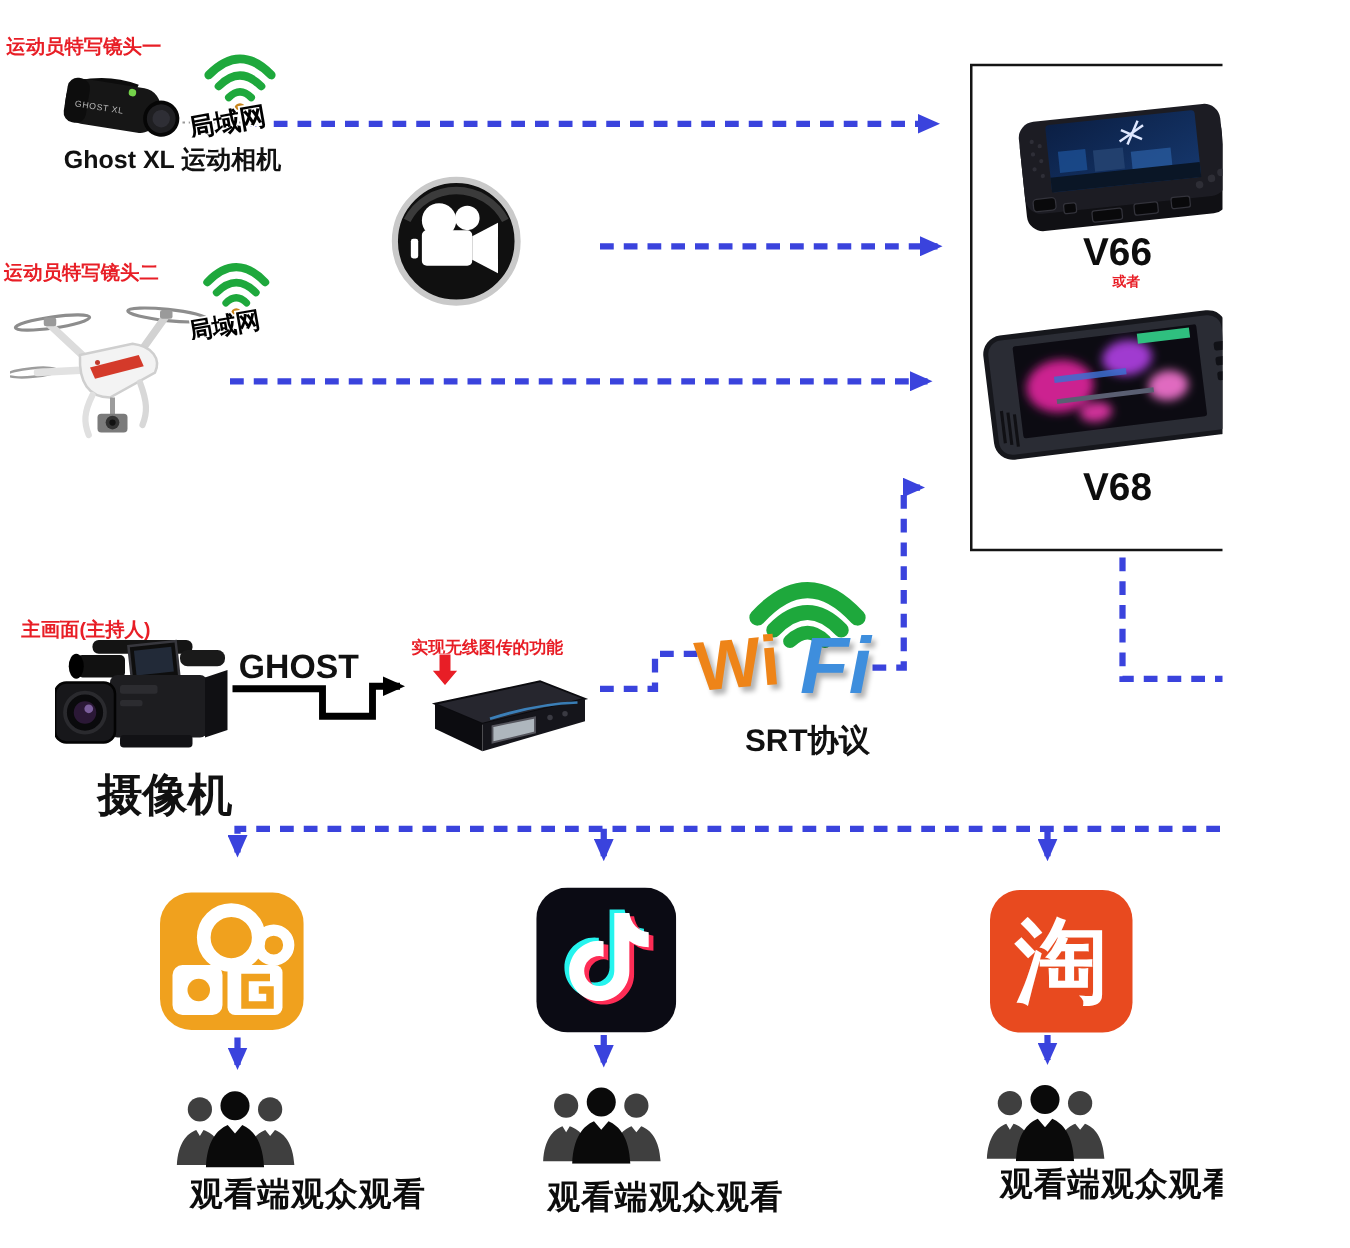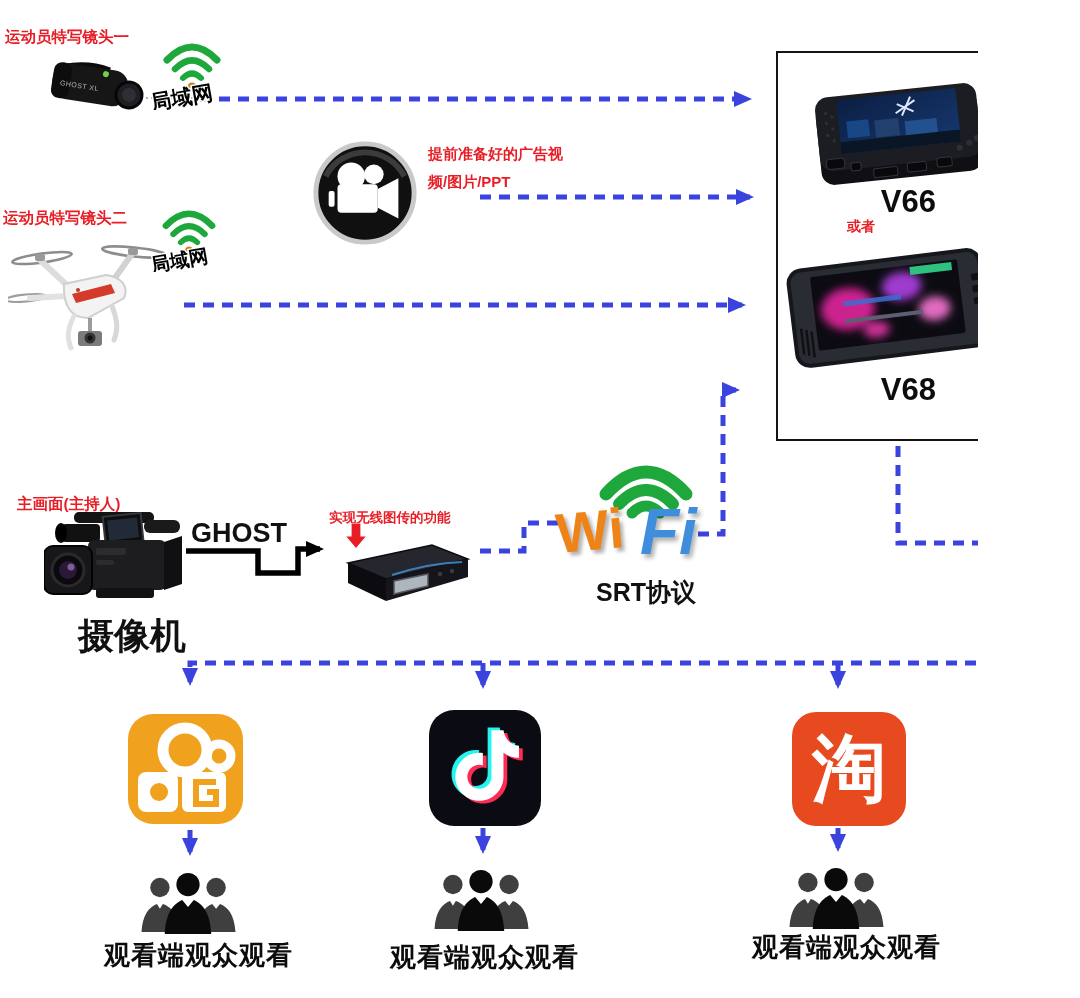--- a/index.html
+++ b/index.html
@@ -13,29 +13,29 @@
   #stage *{box-sizing:border-box;}
   .abs{position:absolute;}
   #connectors{position:absolute;left:0;top:0;width:1080px;height:998px;pointer-events:none;}
   .blue-dash{stroke:var(--arrow-blue);stroke-width:5;fill:none;stroke-dasharray:11 8;}
   .gray-dot{stroke:#9a9a9a;stroke-width:1.6;fill:none;stroke-dasharray:2 3;}
   .black-line{stroke:#000;stroke-width:5.5;fill:none;}
   #m-blue path{fill:var(--arrow-blue);}
   #m-black path{fill:#000;}
   .lbl-red{position:absolute;color:var(--label-red);font-size:15.5px;font-weight:600;white-space:nowrap;}
   .cap{position:absolute;color:#111;font-weight:600;white-space:nowrap;}
-  .device-label{position:absolute;color:#0d0d0d;font-weight:bold;font-size:31px;text-align:right;width:84px;}
+  .device-label{position:absolute;color:#0d0d0d;font-weight:bold;font-size:31px;text-align:center;width:84px;}
   #switcher-box{position:absolute;left:776px;top:51px;width:234px;height:390px;border:2.5px solid #141414;background:#fff;}
   #ad-note{position:absolute;left:428px;top:140px;color:var(--label-red);font-size:15px;line-height:27.5px;font-weight:600;}
   #wi-text{position:absolute;left:556px;top:498px;font-size:56px;font-weight:bold;color:var(--wi-orange);
            transform:rotate(-5deg);text-shadow:3px 4px 4px rgba(0,0,0,.30);}
   #fi-text{position:absolute;left:640px;top:495px;font-size:64px;font-weight:bold;color:var(--fi-blue);
            text-shadow:3px 4px 4px rgba(0,0,0,.30);font-style:italic;}
   #srt-caption{left:596px;top:576px;font-size:25px;text-align:center;}
-  .viewer-cap{position:absolute;color:#0c0c0c;font-size:26px;font-weight:600;letter-spacing:1px;white-space:nowrap;}
+  .viewer-cap{position:absolute;color:#0c0c0c;font-size:26px;font-weight:600;letter-spacing:1px;white-space:nowrap;margin-left:48px;}
   #taobao-icon{position:absolute;left:792px;top:712px;width:114px;height:114px;border-radius:24px;
                background:var(--taobao-orange);display:flex;align-items:center;justify-content:center;}
   #taobao-icon span{color:#fff;font-size:74px;font-weight:bold;line-height:1;}
   .lan-text{font-size:21px;font-weight:bold;fill:#000;stroke:#fff;stroke-width:3px;paint-order:stroke;}
 </style>
 </head>
 <body>
 
 <div id="stage">
 
@@ -80,34 +80,31 @@
   <svg class="abs" style="left:146px;top:30px" width="92" height="80" viewBox="0 0 90 80">
     <g stroke="var(--wifi-green)" fill="none" stroke-linecap="round">
       <path d="M20,30 Q45,4 70,30" stroke-width="7"></path>
       <path d="M28,39 Q45,22 62,39" stroke-width="6.5"></path>
       <path d="M36,48 Q45,39 54,48" stroke-width="6"></path>
     </g>
     <circle cx="45" cy="57" r="4.5" fill="var(--lan-dot-orange)"></circle>
     <text class="lan-text" x="3" y="73" transform="rotate(-10 45 66)">局域网</text>
   </svg>
 
+  <div class="cap abs" style="left:51px;top:114px;font-size:20px">Ghost XL 运动相机</div>
 
   <svg class="abs" style="left:311px;top:139px" width="108" height="108" viewBox="0 0 110 110">
     <circle cx="55" cy="55" r="50" fill="#101010" stroke="#c9c9c9" stroke-width="5"></circle>
     <path d="M15,38 A45,45 0 0 1 95,38" stroke="#ffffff" stroke-opacity="0.18" stroke-width="6" fill="none"></path>
     <circle cx="41" cy="38" r="14" fill="#fff"></circle>
     <circle cx="64" cy="36" r="10" fill="#fff"></circle>
     <rect x="27" y="46" width="41" height="29" rx="4" fill="#fff"></rect>
     <polygon points="68,51 89,40 89,81 68,70" fill="#fff"></polygon>
     <rect x="18" y="53" width="6" height="16" rx="2" fill="#fff"></rect>
   </svg>
-  <div id="ad-note">
-    <div>提前准备好的广告视</div>
-    <div>频/图片/PPT</div>
-  </div>
 
   <div class="lbl-red abs" style="left:3px;top:208px">运动员特写镜头二</div>
 
   <svg class="abs" style="left:8px;top:232px" width="170" height="145" viewBox="0 0 170 145">
     <ellipse cx="34" cy="26" rx="30" ry="4.5" fill="none" stroke="#8d8d8d" stroke-width="2.5" transform="rotate(-8 34 26)"></ellipse>
     <ellipse cx="126" cy="20" rx="32" ry="4.5" fill="none" stroke="#8d8d8d" stroke-width="2.5" transform="rotate(6 126 20)"></ellipse>
     <ellipse cx="18" cy="66" rx="20" ry="3.5" fill="none" stroke="#9d9d9d" stroke-width="2" transform="rotate(-5 18 66)"></ellipse>
     <path d="M62,56 L32,28" stroke="#dcdcdc" stroke-width="6" stroke-linecap="round"></path>
     <path d="M104,50 L124,22" stroke="#d2d2d2" stroke-width="6" stroke-linecap="round"></path>
     <path d="M60,64 L22,66" stroke="#e2e2e2" stroke-width="6" stroke-linecap="round"></path>
@@ -172,21 +169,21 @@
         <rect x="40" y="82" width="10" height="8" rx="2"></rect>
       </g>
       <g fill="#2e2e36">
         <circle cx="150" cy="78" r="3"></circle>
           <circle cx="160" cy="74" r="3"></circle>
           <circle cx="168" cy="70" r="3"></circle>
       </g>
     </g>
   </svg>
   <div class="device-label" style="left:852px;top:184px">V66</div>
-  <div class="lbl-red abs" style="left:847px;top:218px;font-size:14px">或者</div>
+  <div class="lbl-red abs" style="left:890px;top:218px;font-size:11px">或者</div>
 
   <svg class="abs" style="left:782px;top:240px" width="212" height="132" viewBox="0 0 212 132">
     <defs>
         <filter id="blur3">
           <feGaussianBlur stdDeviation="4"></feGaussianBlur>
         </filter>
       </defs>
     <g transform="rotate(-7 106 66)">
       <rect x="8" y="18" width="196" height="100" rx="15" fill="#16171c"></rect>
       <rect x="12" y="22" width="188" height="92" rx="11" fill="#2a2c34"></rect>

